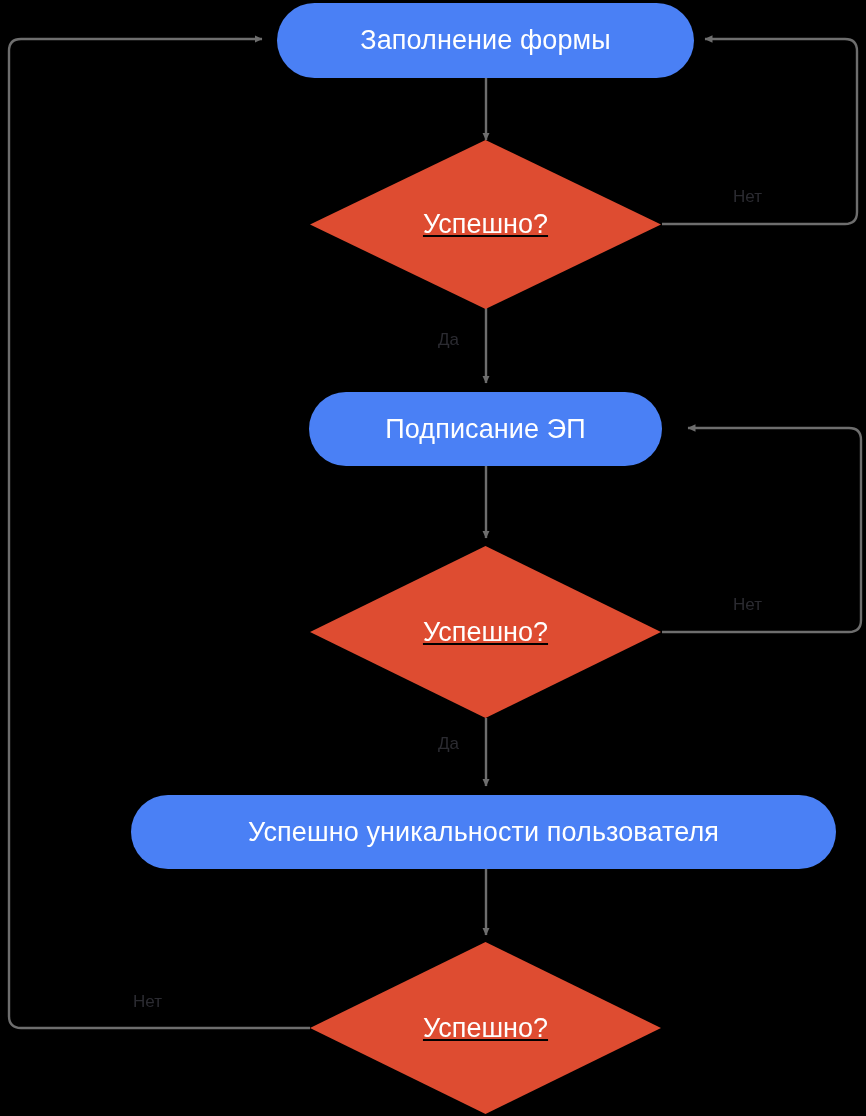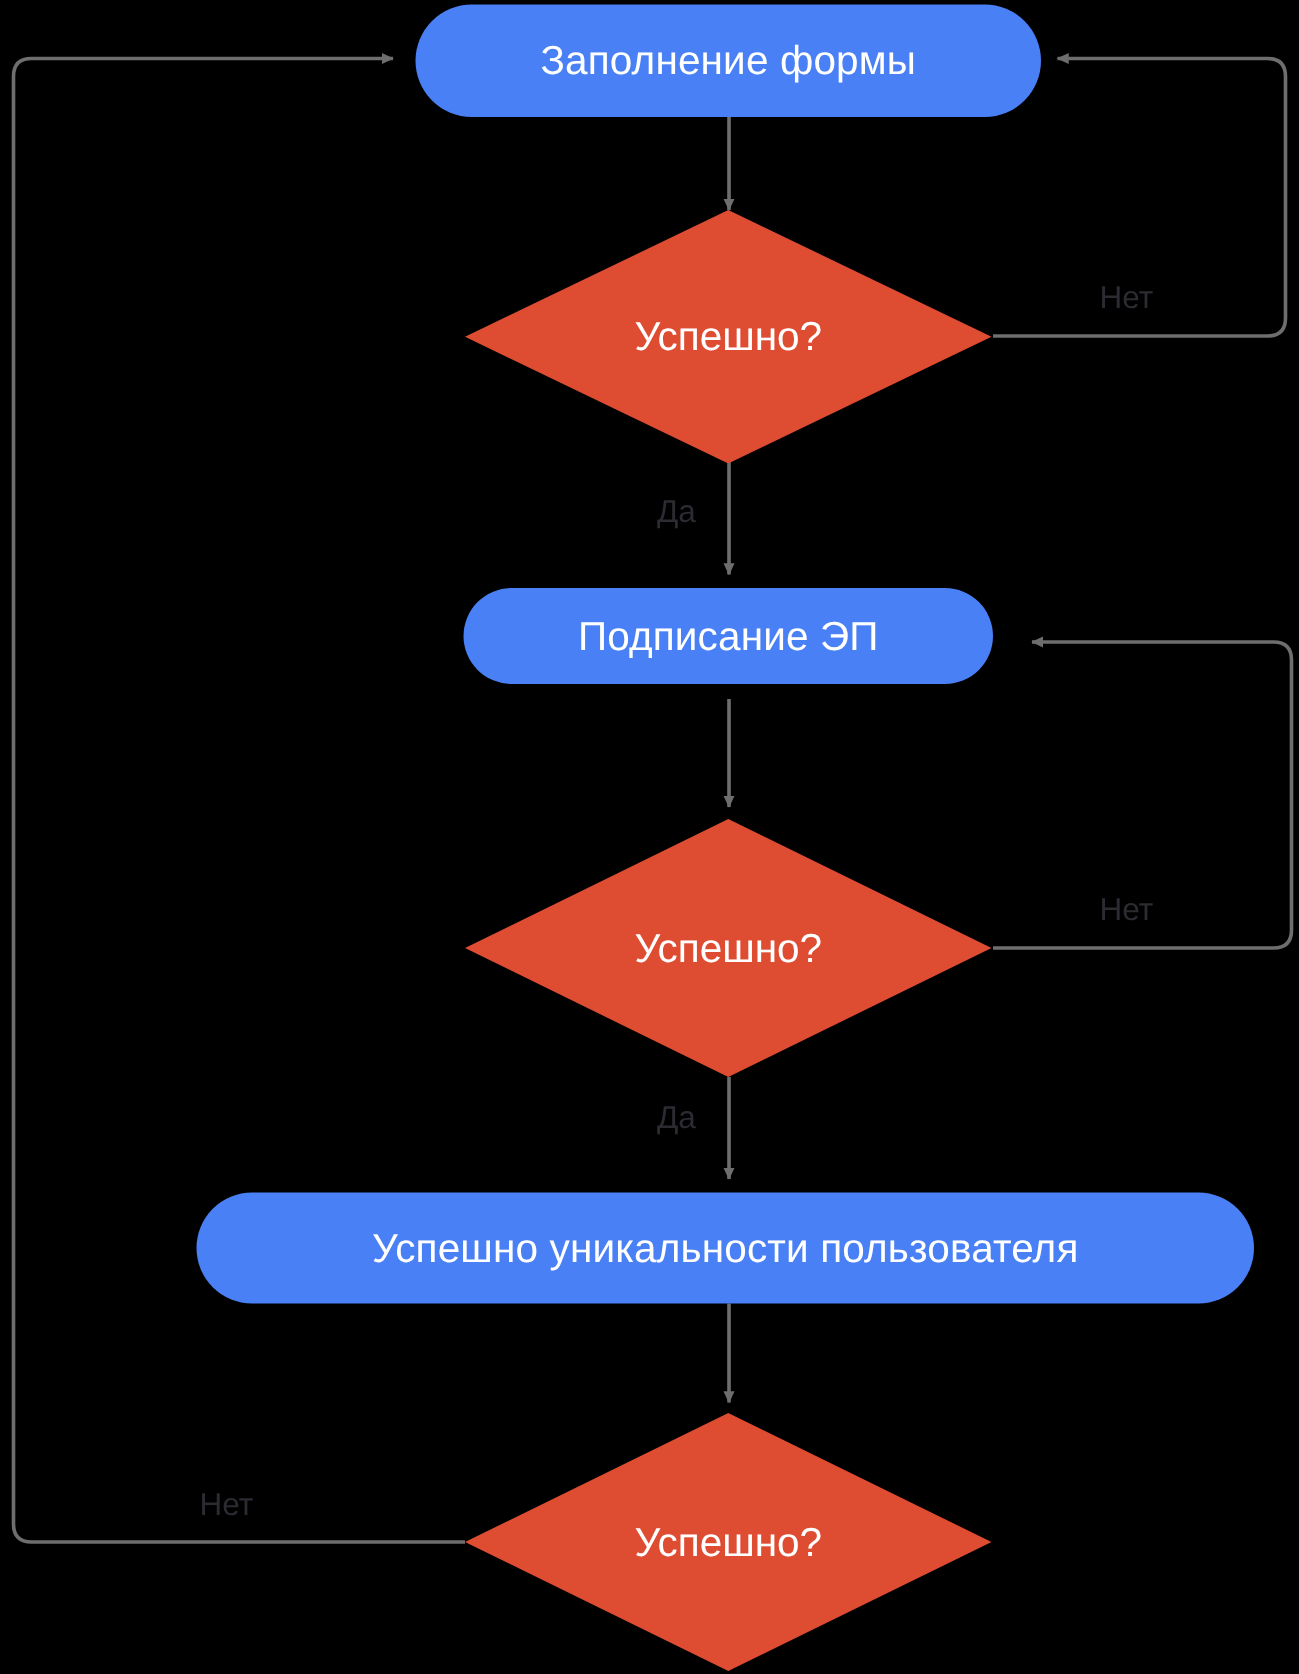--- a/index.html
+++ b/index.html
@@ -35,20 +35,21 @@
   }
   .node-process .node-label {
     color: #ffffff;
     font-size: 27px;
     line-height: 1;
     white-space: nowrap;
     letter-spacing: 0.1px;
   }
   .node-decision {
     background: transparent;
+    text-decoration: underline;
   }
   .diamond-shape {
     position: absolute;
     left: 0;
     top: 0;
     width: 100%;
     height: 100%;
     background: #de4c31;
     clip-path: polygon(50% 0%, 100% 50%, 50% 100%, 0% 50%);
   }
@@ -56,21 +57,21 @@
     position: relative;
     color: #ffffff;
     font-size: 27px;
     line-height: 1;
     white-space: nowrap;
     z-index: 2;
   }
   .edge-label {
     position: absolute;
     color: #2b2b31;
-    font-size: 21px;
+    font-size: 17px;
     line-height: 1;
     white-space: nowrap;
   }
 </style>
 </head>
 <body>
 
 <div id="canvas">
 
   <svg class="edges" viewBox="0 0 866 1116" xmlns="http://www.w3.org/2000/svg">
@@ -99,21 +100,21 @@
 
   <div class="node node-process" style="left:277px; top:3px; width:417px; height:75px;justify-content:center;">
     <span class="node-label">Заполнение формы</span>
   </div>
 
   <div class="node node-decision" style="left:310px; top:140px; width:351px; height:169px;">
     <span class="diamond-shape"></span>
     <span class="node-label">Успешно?</span>
   </div>
 
-  <div class="node node-process" style="left:309px; top:392px; width:353px; height:64px;">
+  <div class="node node-process" style="left:309px; top:392px; width:353px; height:74px;">
     <span class="node-label">Подписание ЭП</span>
   </div>
 
   <div class="node node-decision" style="left:310px; top:546px; width:351px; height:172px;">
     <span class="diamond-shape"></span>
     <span class="node-label">Успешно?</span>
   </div>
 
   <div class="node node-process" style="left:131px; top:795px; width:705px; height:74px;">
     <span class="node-label">Успешно уникальности пользователя</span>

